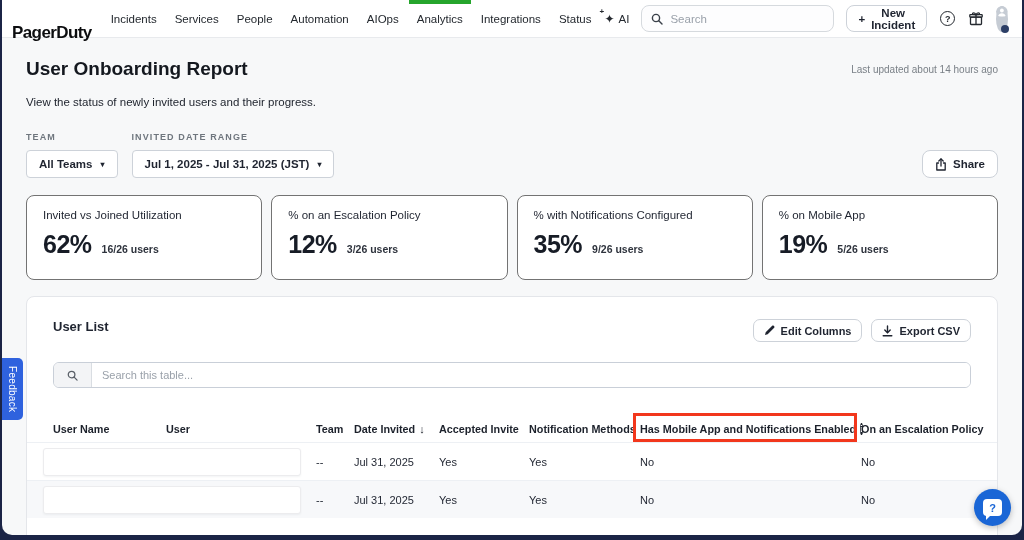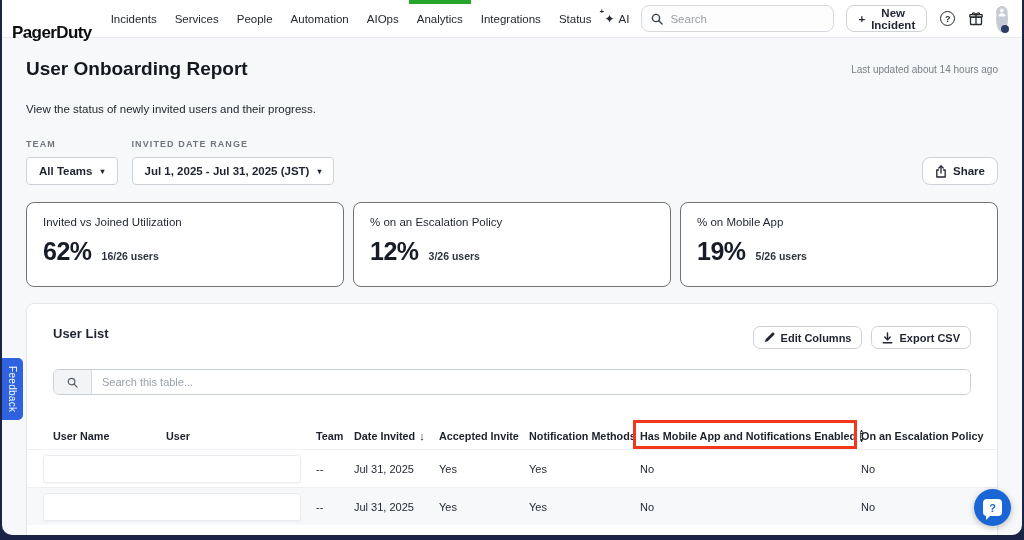--- a/index.html
+++ b/index.html
@@ -37,21 +37,21 @@
   .icon-btn { margin-left:13px; background:none; border:none; cursor:pointer; display:flex; align-items:center; }
   .q-circle { width:15px; height:15px; border:1.4px solid #24292f; border-radius:50%; display:flex; align-items:center; justify-content:center; font-size:9px; font-weight:bold; color:#24292f; }
   .avatar { width:26px; height:26px; border-radius:50%; background:#c6ccd4; margin-left:12px; position:relative; cursor:pointer; }
   .avatar svg { position:absolute; inset:0; border-radius:50%; }
   .avatar .dot { position:absolute; right:-1px; bottom:-1px; width:8px; height:8px; border-radius:50%; background:#2c3e66; }
   
   .main { padding:0 24px; }
   .page-header { display:flex; justify-content:space-between; align-items:center; margin-top:20px; }
   .page-title { font-size:19px; font-weight:bold; color:#14181f; }
   .last-updated { font-size:10px; color:#7a8younger087; color:#7a8087; }
-  .subtitle { margin-top:23px; font-size:11.5px; color:#1c212b; }
+  .subtitle { margin-top:16px; font-size:11.5px; color:#1c212b; }
   .filters { display:flex; align-items:flex-end; gap:14px; margin-top:24px; }
   .filter-label { font-size:9px; font-weight:bold; letter-spacing:1.1px; color:#6f767e; margin-bottom:8px; }
   .control { height:28px; padding:0 12px; border-radius:4px; }
   .caret { font-size:8px; margin-left:2px; }
   .share-btn { margin-left:auto; height:28px; padding:0 12px; }
   
   .cards { display:flex; gap:9px; margin-top:17px; }
   .card { flex:1; background:#fff; border:1px solid #737373; border-radius:8px; padding:13px 16px 20px; }
   .card-title { font-size:11.5px; color:#1f2430; }
   .card-row { display:flex; align-items:baseline; gap:10px; margin-top:9px; }
@@ -186,20 +186,27 @@
           </div>
       </div>
       <div class="card">
         <div class="card-title">% on an Escalation Policy</div>
         <div class="card-row">
             <span class="card-value">12%</span>
             <span class="card-detail">3/26 users</span>
           </div>
       </div>
       <div class="card">
+        <div class="card-title">% with Notifications Configured</div>
+        <div class="card-row">
+            <span class="card-value">35%</span>
+            <span class="card-detail">9/26 users</span>
+          </div>
+      </div>
+      <div class="card">
         <div class="card-title">% on Mobile App</div>
         <div class="card-row">
             <span class="card-value">19%</span>
             <span class="card-detail">5/26 users</span>
           </div>
       </div>
     </div>
 
     <div class="table-card">
       <div class="table-top">

